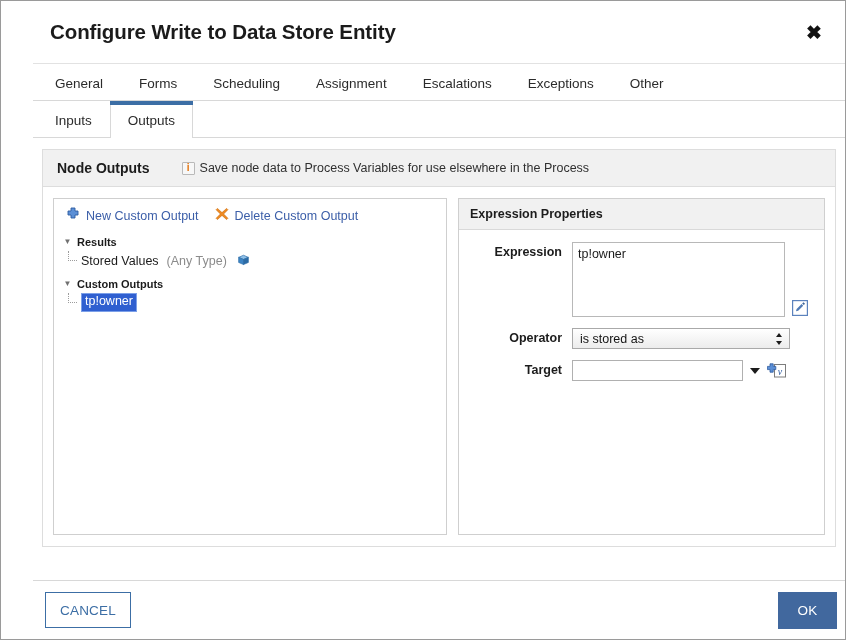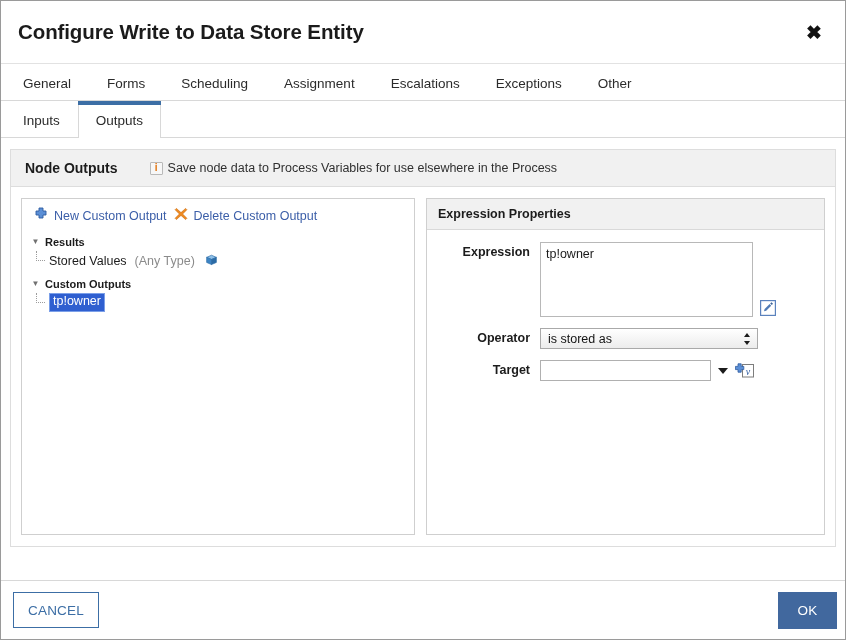--- a/index.html
+++ b/index.html
@@ -10,20 +10,21 @@
     background: #ffffff;
     overflow: hidden;
   }
   .dialog {
     position: relative;
     width: 846px; height: 640px;
     background: #ffffff;
     border: 1px solid #9a9a9a;
     display: flex;
     flex-direction: column;
+    padding-left: 32px;
   }
 
   
   .titlebar {
     height: 63px;
     flex: 0 0 63px;
     border-bottom: 1px solid #e2e2e2;
     display: flex;
     align-items: center;
     padding: 0 18px 0 17px;
@@ -140,21 +141,21 @@
     flex: 0 0 394px;
     border: 1px solid #cfcfcf;
     background: #fff;
     display: flex;
     flex-direction: column;
     overflow: hidden;
   }
   .pane-toolbar {
     display: flex;
     align-items: center;
-    gap: 7px;
+    gap: 16px;
     padding: 8px 0 6px 12px;
   }
   .tool-link {
     display: inline-flex;
     align-items: center;
     gap: 6px;
     font-size: 12.5px;
     color: #3b5ea8;
     cursor: pointer;
   }

